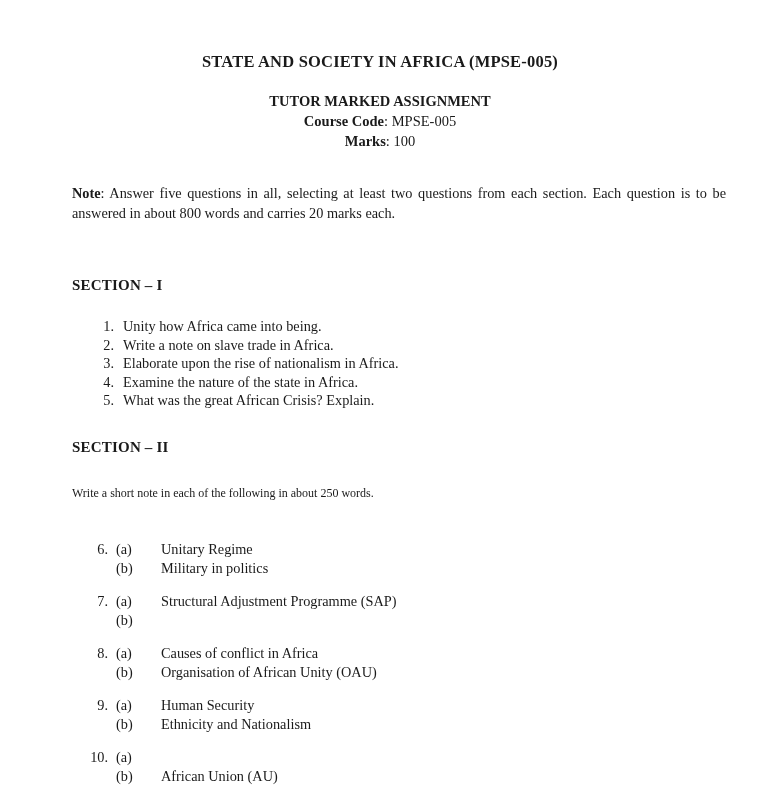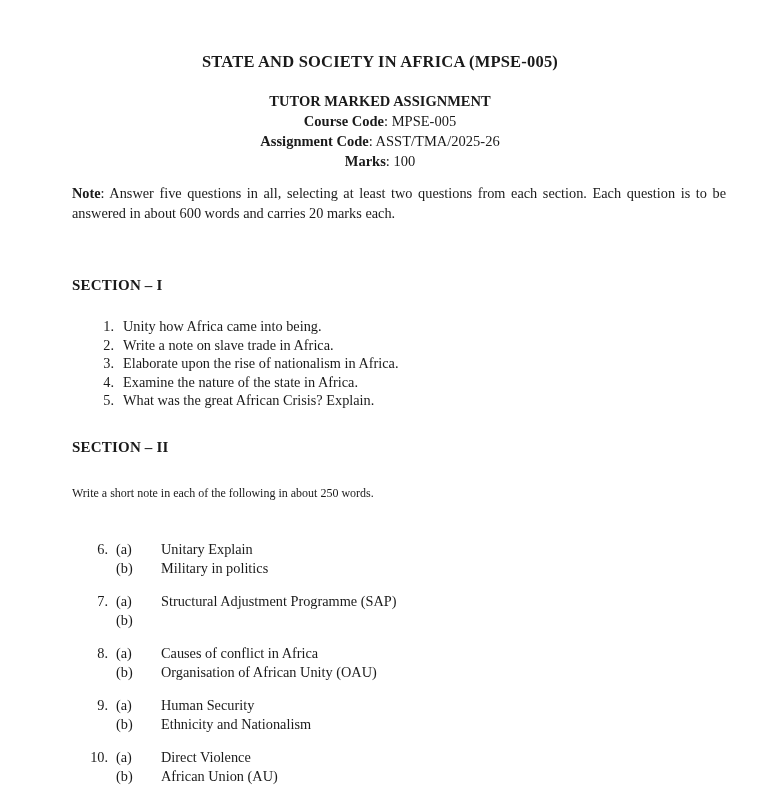--- a/index.html
+++ b/index.html
@@ -142,29 +142,26 @@
   <div class="doc-title">STATE AND SOCIETY IN AFRICA (MPSE-005)</div>
 
   <div class="header-block">
     <div class="line">
       <span class="bold">TUTOR MARKED ASSIGNMENT</span>
     </div>
     <div class="line">
       <span class="bold">Course Code</span><span>: MPSE-005</span>
     </div>
     <div class="line">
-      <span class="bold">Assignment Code</span><span>: ASST/TMA/2025-26</span>
-    </div>
-    <div class="line">
       <span class="bold">Marks</span><span>: 100</span>
     </div>
   </div>
 
   <div class="note">
-    <span class="bold">Note</span><span>: Answer five questions in all, selecting at least two questions from each section. Each question is to be answered in about 600 words and carries 20 marks each.</span>
+    <span class="bold">Note</span><span>: Answer five questions in all, selecting at least two questions from each section. Each question is to be answered in about 800 words and carries 20 marks each.</span>
   </div>
 
   <div class="section-heading" id="section-1-heading">SECTION – I</div>
 
   <div class="q-list" id="section-1-list">
       <div class="q-row">
         <span class="q-num">1.</span>
         <span class="q-text">Unity how Africa came into being.</span>
       </div>
       <div class="q-row">
@@ -187,21 +184,21 @@
 
   <div class="section-heading" id="section-2-heading">SECTION – II</div>
 
   <div class="sec2-intro">Write a short note in each of the following in about 250 words.</div>
 
   <div class="sub-list" id="section-2-list">
       <div class="sub-group">
         <div class="sub-row">
           <span class="sub-num">6.</span>
           <span class="sub-label">(a)</span>
-          <span class="sub-text">Unitary Explain</span>
+          <span class="sub-text">Unitary Regime</span>
         </div>
         <div class="sub-row">
           <span class="sub-num"></span>
           <span class="sub-label">(b)</span>
           <span class="sub-text">Military in politics</span>
         </div>
       </div>
       <div class="sub-group">
         <div class="sub-row">
           <span class="sub-num">7.</span>
@@ -234,21 +231,20 @@
         <div class="sub-row">
           <span class="sub-num"></span>
           <span class="sub-label">(b)</span>
           <span class="sub-text">Ethnicity and Nationalism</span>
         </div>
       </div>
       <div class="sub-group">
         <div class="sub-row">
           <span class="sub-num">10.</span>
           <span class="sub-label">(a)</span>
-          <span class="sub-text">Direct Violence</span>
         </div>
         <div class="sub-row">
           <span class="sub-num"></span>
           <span class="sub-label">(b)</span>
           <span class="sub-text">African Union (AU)</span>
         </div>
       </div>
     </div>
 
 </div>

